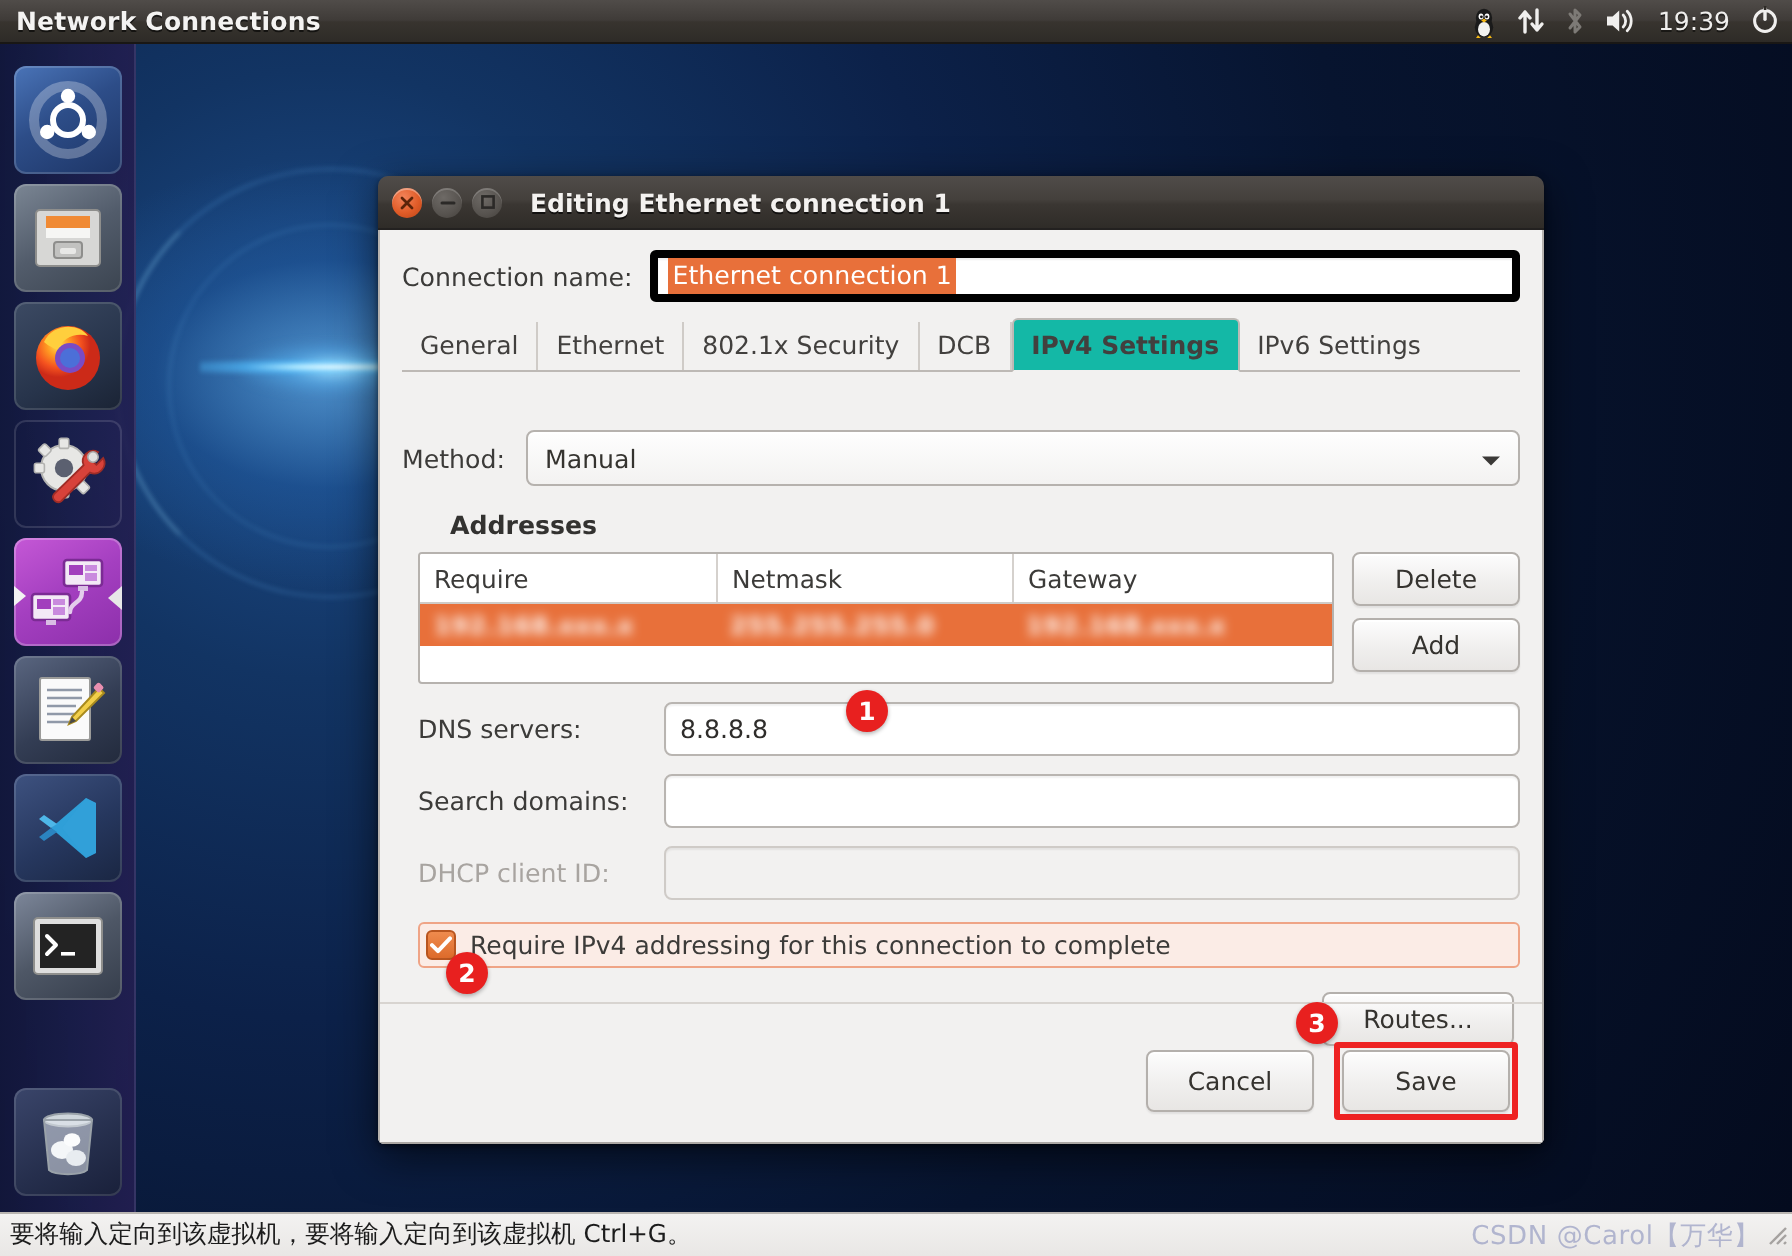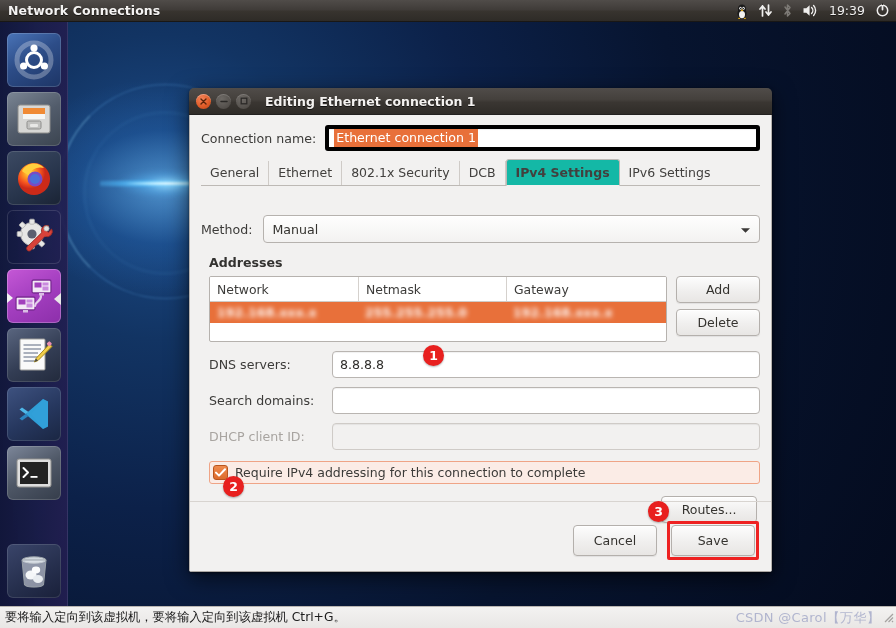--- a/index.html
+++ b/index.html
@@ -163,21 +163,21 @@
   #method-row { display: flex; align-items: center; gap: 11px; }
   #method-combo {
     flex: 1; height: 28px; border: 1px solid #b6b2ae; border-radius: 4px;
     background: linear-gradient(180deg, #fefefe 0%, #f3f2f1 100%);
     display: flex; align-items: center; padding: 0 8px;
     font-size: 12.6px; color: #35332f;
     box-shadow: 0 1px 0 rgba(255,255,255,.8) inset;
   }
   #method-arrow { margin-left: auto; }
 
-  #addr-title { font-size: 12.6px; font-weight: bold; color: #333230; margin: 12px 0 6px 8px; }
+  #addr-title { font-size: 12.6px; font-weight: bold; color: #333230; margin: 12px 0 6px 24px; }
   #addr-wrap { display: flex; gap: 9px; padding-left: 8px; }
   #addr-table {
     flex: 1; height: 66px; background: #ffffff;
     border: 1px solid #b6b2ae; border-radius: 2px; overflow: hidden;
   }
   #addr-head { display: flex; height: 25px; background: #ffffff; border-bottom: 1px solid #cfcbc7; }
   .ahcell { font-size: 12.4px; color: #3c3b39; display: flex; align-items: center; padding-left: 7px; }
   .ahcell + .ahcell { border-left: 1px solid #d5d1cd; }
   .aw1 { width: 148px; } .aw2 { width: 148px; } .aw3 { flex: 1; }
   #addr-row { display: flex; height: 21px; background: #e8703a; align-items: center; }
@@ -496,39 +496,39 @@
                 </svg>
             </span>
           </div>
         </div>
 
         <div id="addr-title">Addresses</div>
 
         <div id="addr-wrap">
           <div id="addr-table">
             <div id="addr-head">
-              <div class="ahcell aw1">Network</div>
+              <div class="ahcell aw1">Require</div>
               <div class="ahcell aw2">Netmask</div>
               <div class="ahcell aw3">Gateway</div>
             </div>
             <div id="addr-row">
               <div class="arcell aw1">
                 <span class="blur-text">192.168.xxx.x</span>
               </div>
               <div class="arcell aw2">
                 <span class="blur-text">255.255.255.0</span>
               </div>
               <div class="arcell aw3">
                 <span class="blur-text">192.168.xxx.x</span>
               </div>
             </div>
           </div>
           <div id="addr-btns">
+            <div class="btn">Delete</div>
             <div class="btn">Add</div>
-            <div class="btn">Delete</div>
           </div>
         </div>
 
         <div class="field-row">
           <span class="field-lbl">DNS servers:</span>
           <div class="field-input">
             <span>8.8.8.8</span>
           </div>
         </div>
 

